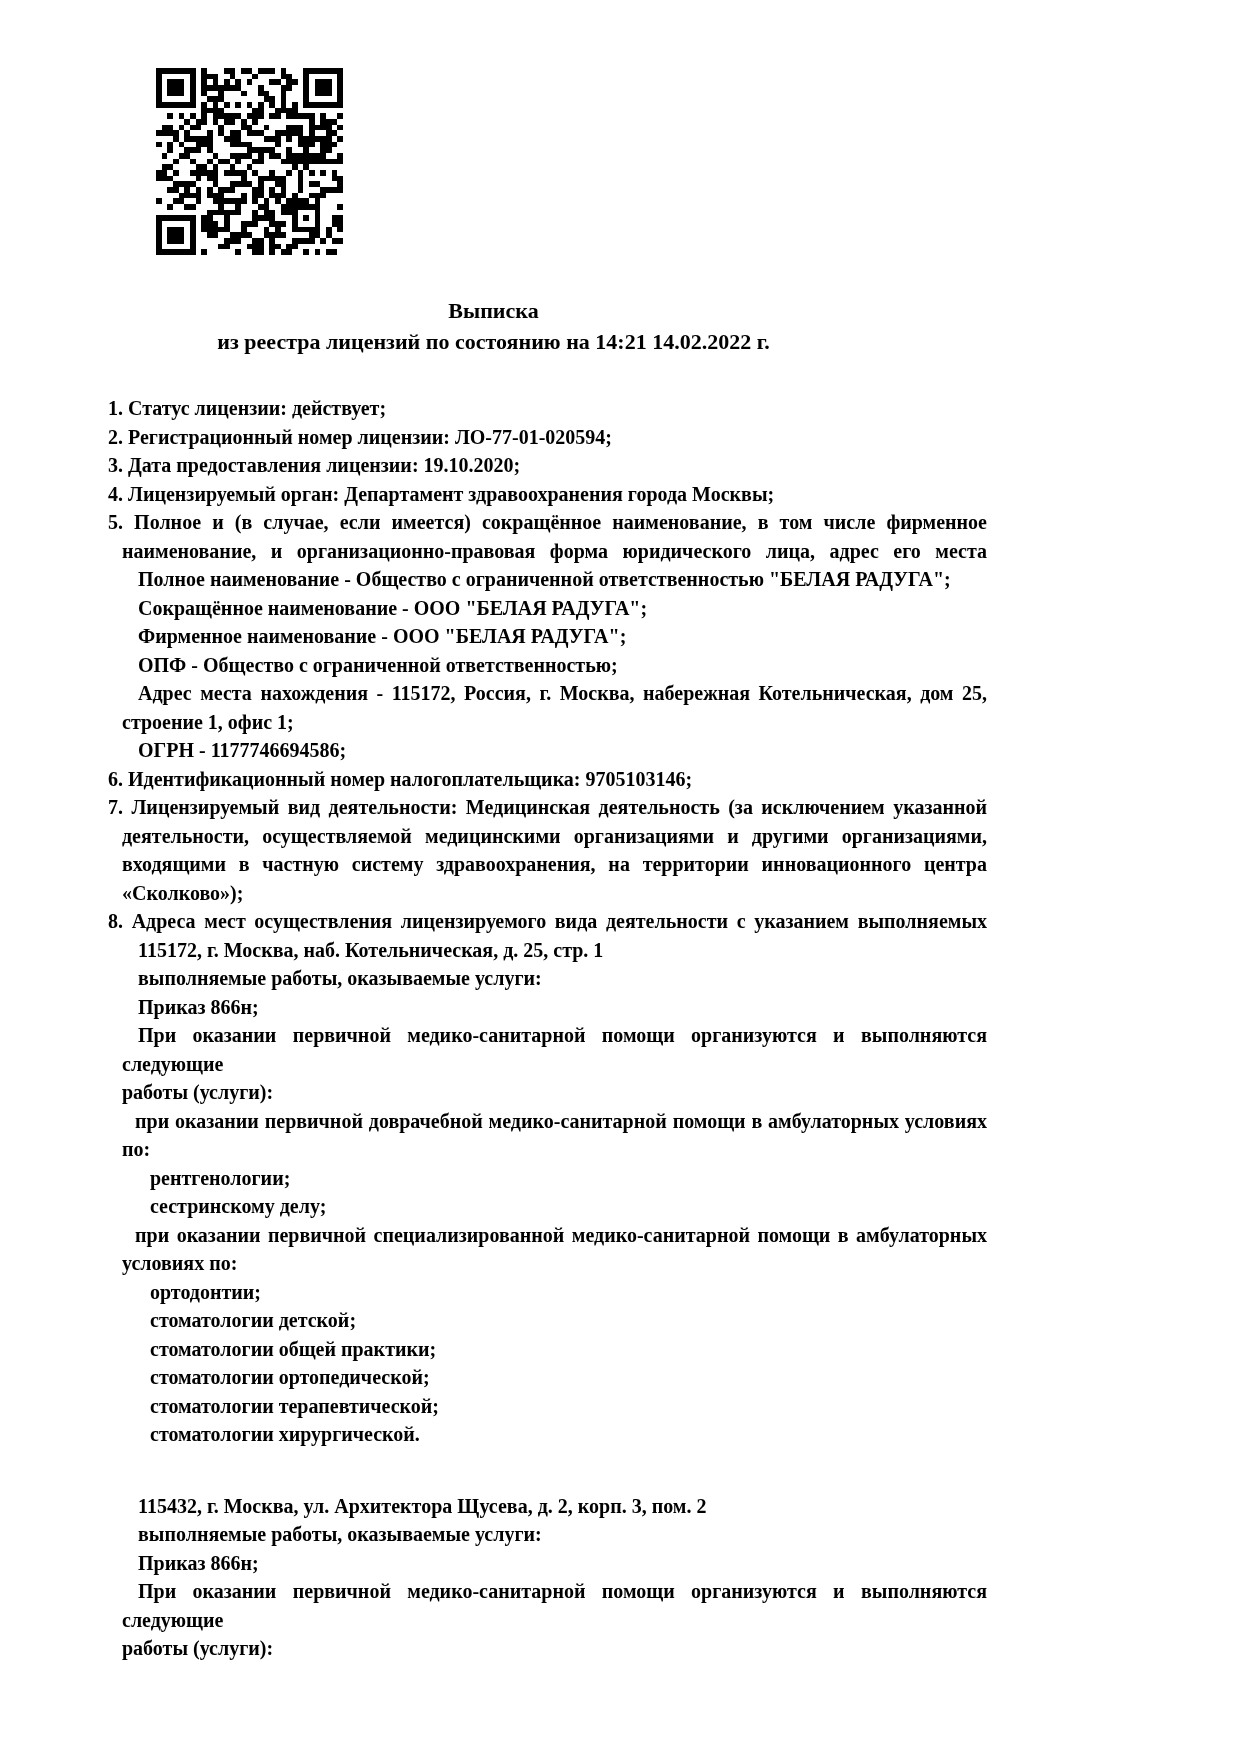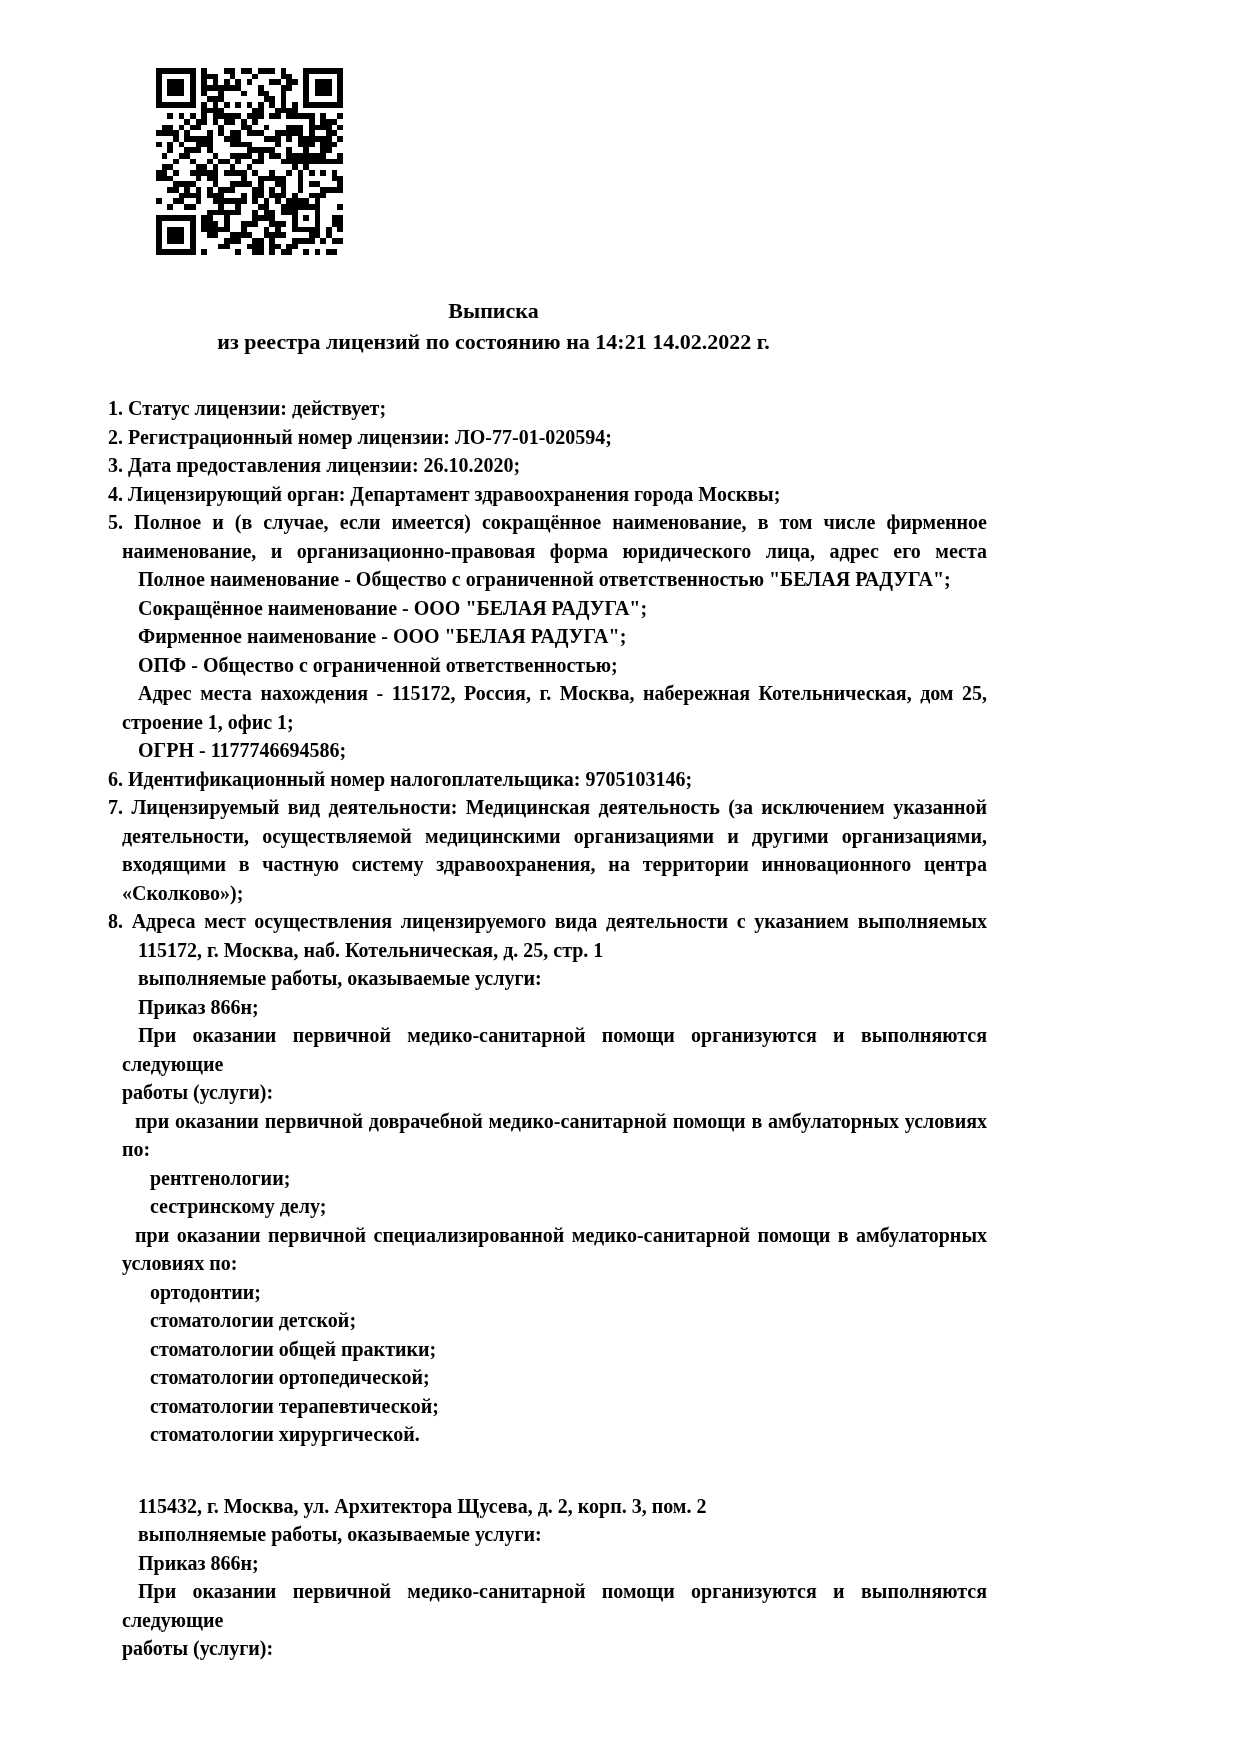--- a/index.html
+++ b/index.html
@@ -595,22 +595,22 @@
 
   <div class="title">
     <div>Выписка</div>
     <div>из реестра лицензий по состоянию на 14:21 14.02.2022 г.</div>
   </div>
 
   <div class="body">
 
     <div class="ln numline"><span>1.</span> <span>Статус лицензии: действует;</span></div>
     <div class="ln numline"><span>2.</span> <span>Регистрационный номер лицензии: ЛО-77-01-020594;</span></div>
-    <div class="ln numline"><span>3.</span> <span>Дата предоставления лицензии: 26.10.2020;</span></div>
-    <div class="ln numline"><span>4.</span> <span>Лицензирующий орган: Департамент здравоохранения города Москвы;</span></div>
+    <div class="ln numline"><span>3.</span> <span>Дата предоставления лицензии: 19.10.2020;</span></div>
+    <div class="ln numline"><span>4.</span> <span>Лицензируемый орган: Департамент здравоохранения города Москвы;</span></div>
 
     <div class="ln numline j"><span>5.</span> <span>Полное и (в случае, если имеется) сокращённое наименование, в том числе фирменное</span></div>
     <div class="ln j">наименование, и организационно-правовая форма юридического лица, адрес его места</div>
     <div class="ln i16">Полное наименование - Общество с ограниченной ответственностью "БЕЛАЯ РАДУГА";</div>
     <div class="ln i16">Сокращённое наименование - ООО "БЕЛАЯ РАДУГА";</div>
     <div class="ln i16">Фирменное наименование - ООО "БЕЛАЯ РАДУГА";</div>
     <div class="ln i16">ОПФ - Общество с ограниченной ответственностью;</div>
     <div class="ln i16 j">Адрес места нахождения - 115172, Россия, г. Москва, набережная Котельническая, дом 25,</div>
     <div class="ln">строение 1, офис 1;</div>
     <div class="ln i16">ОГРН - 1177746694586;</div>

